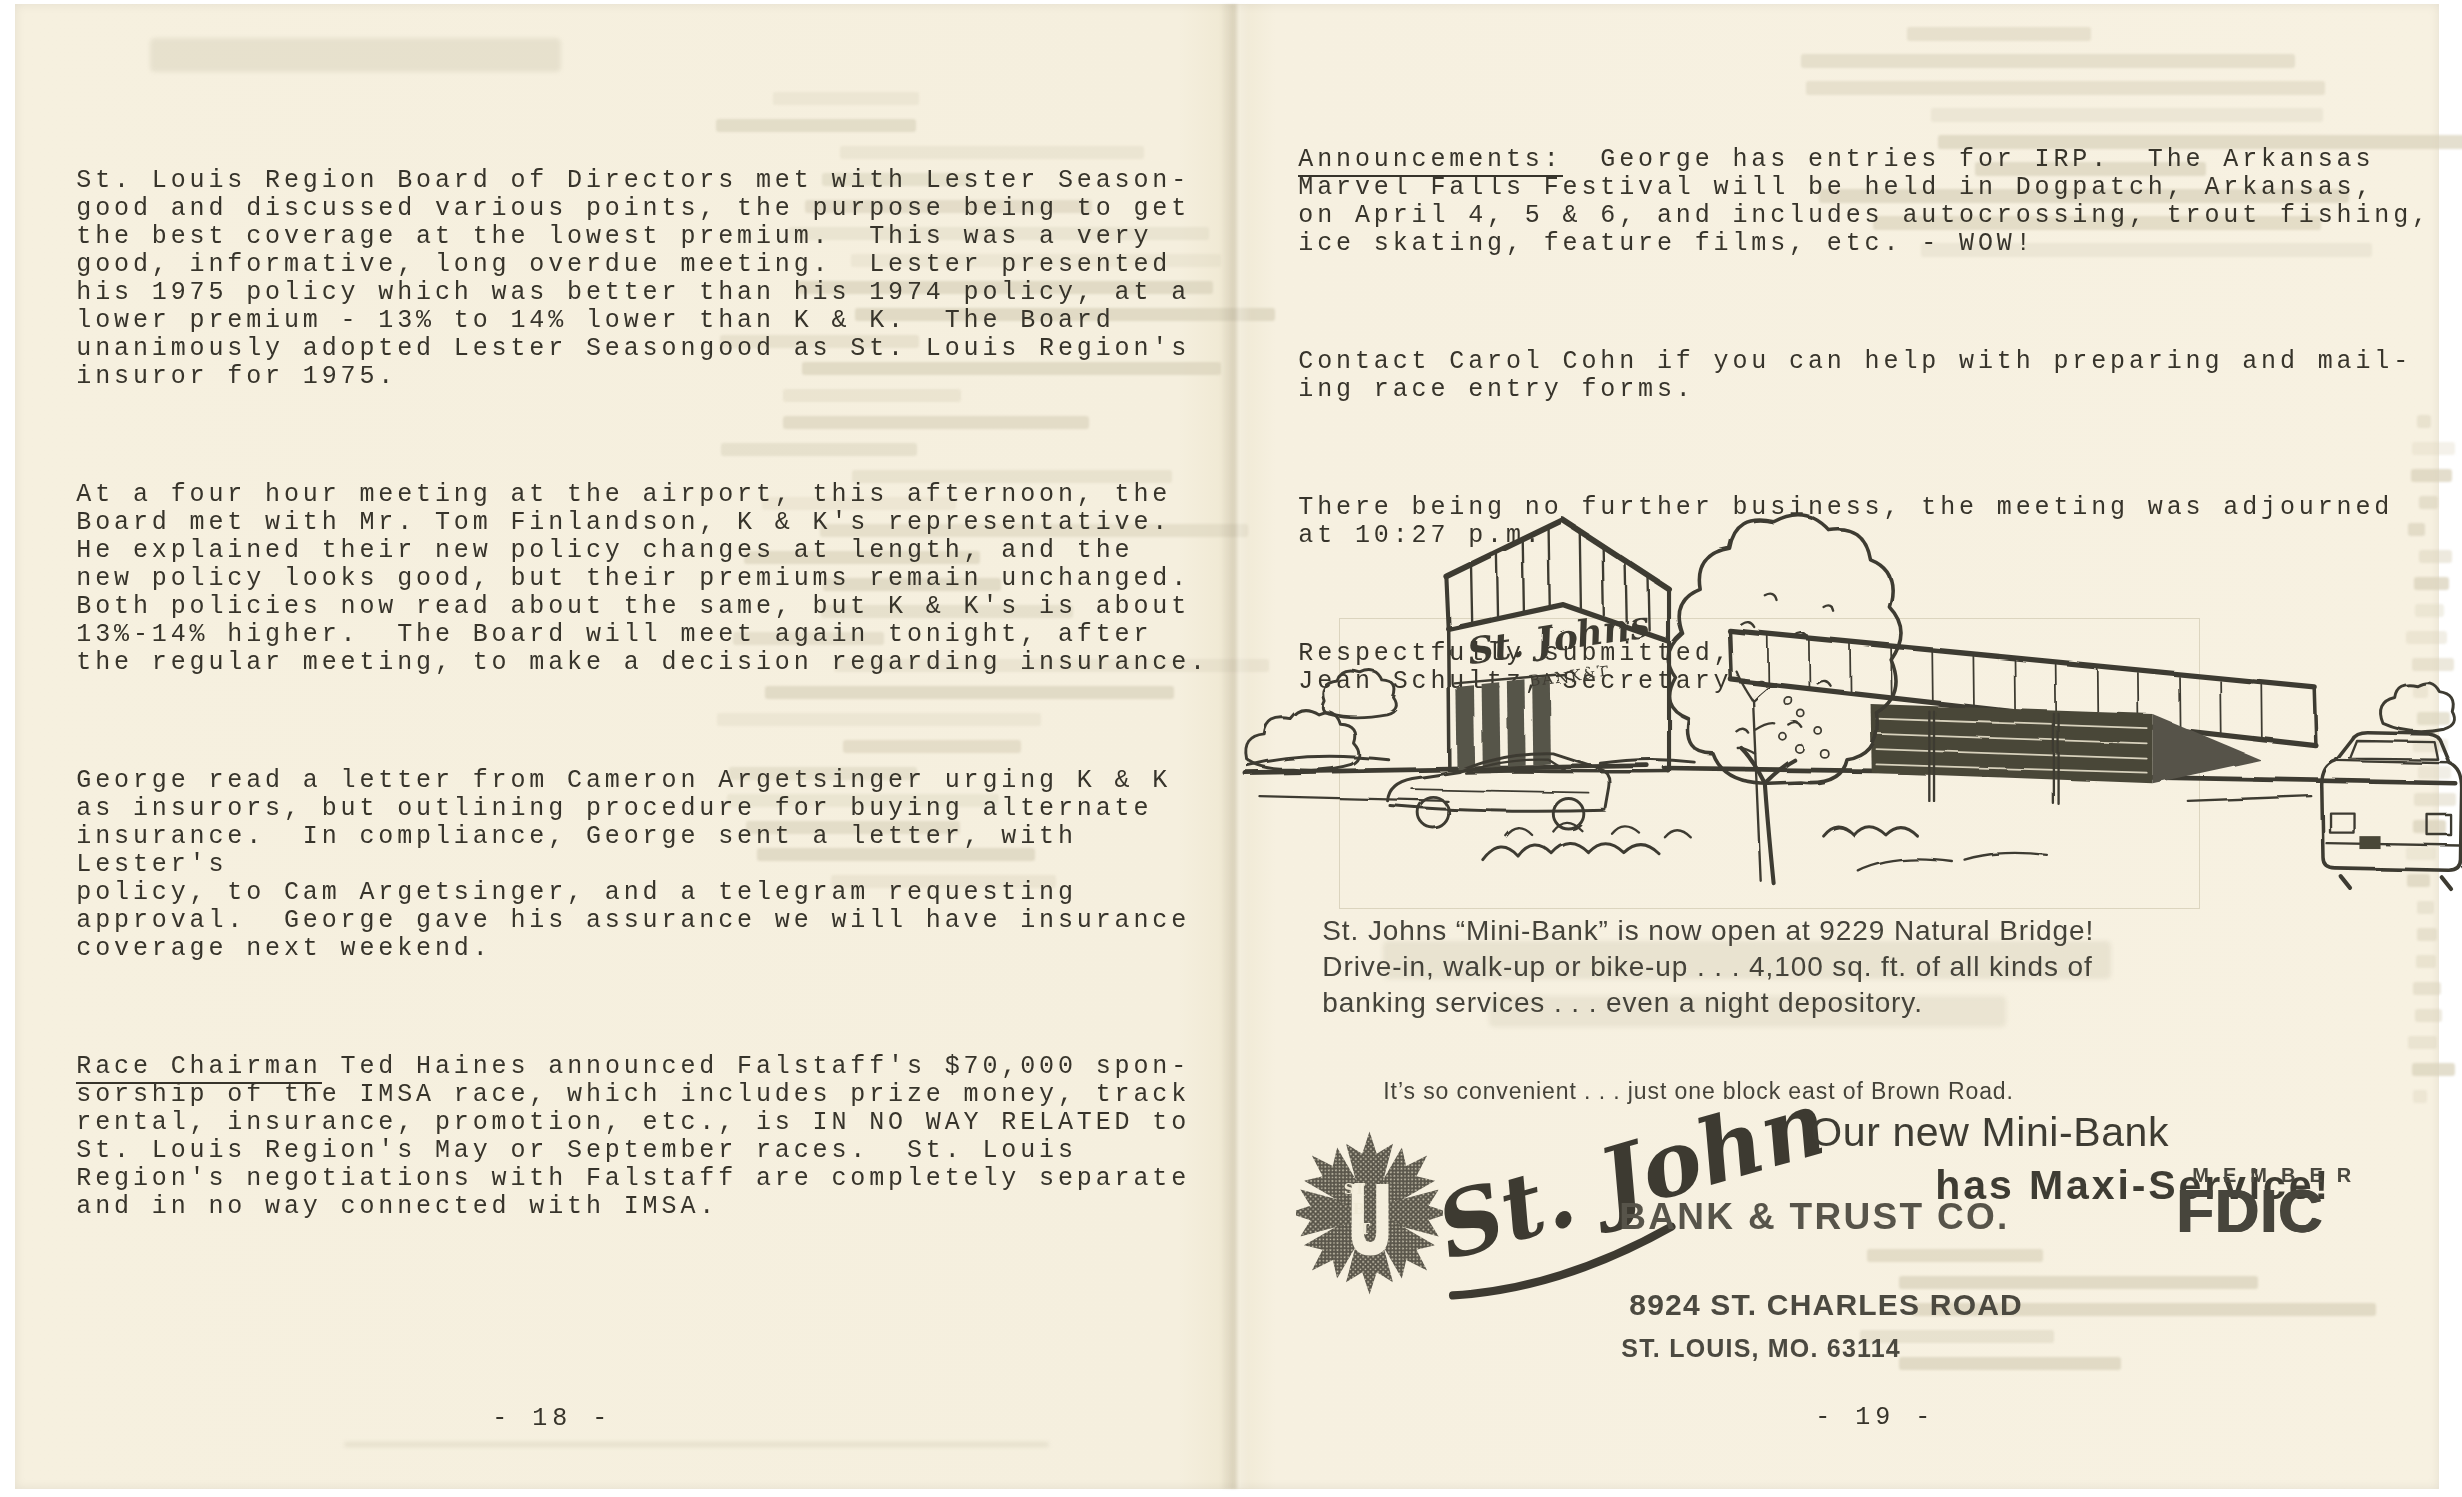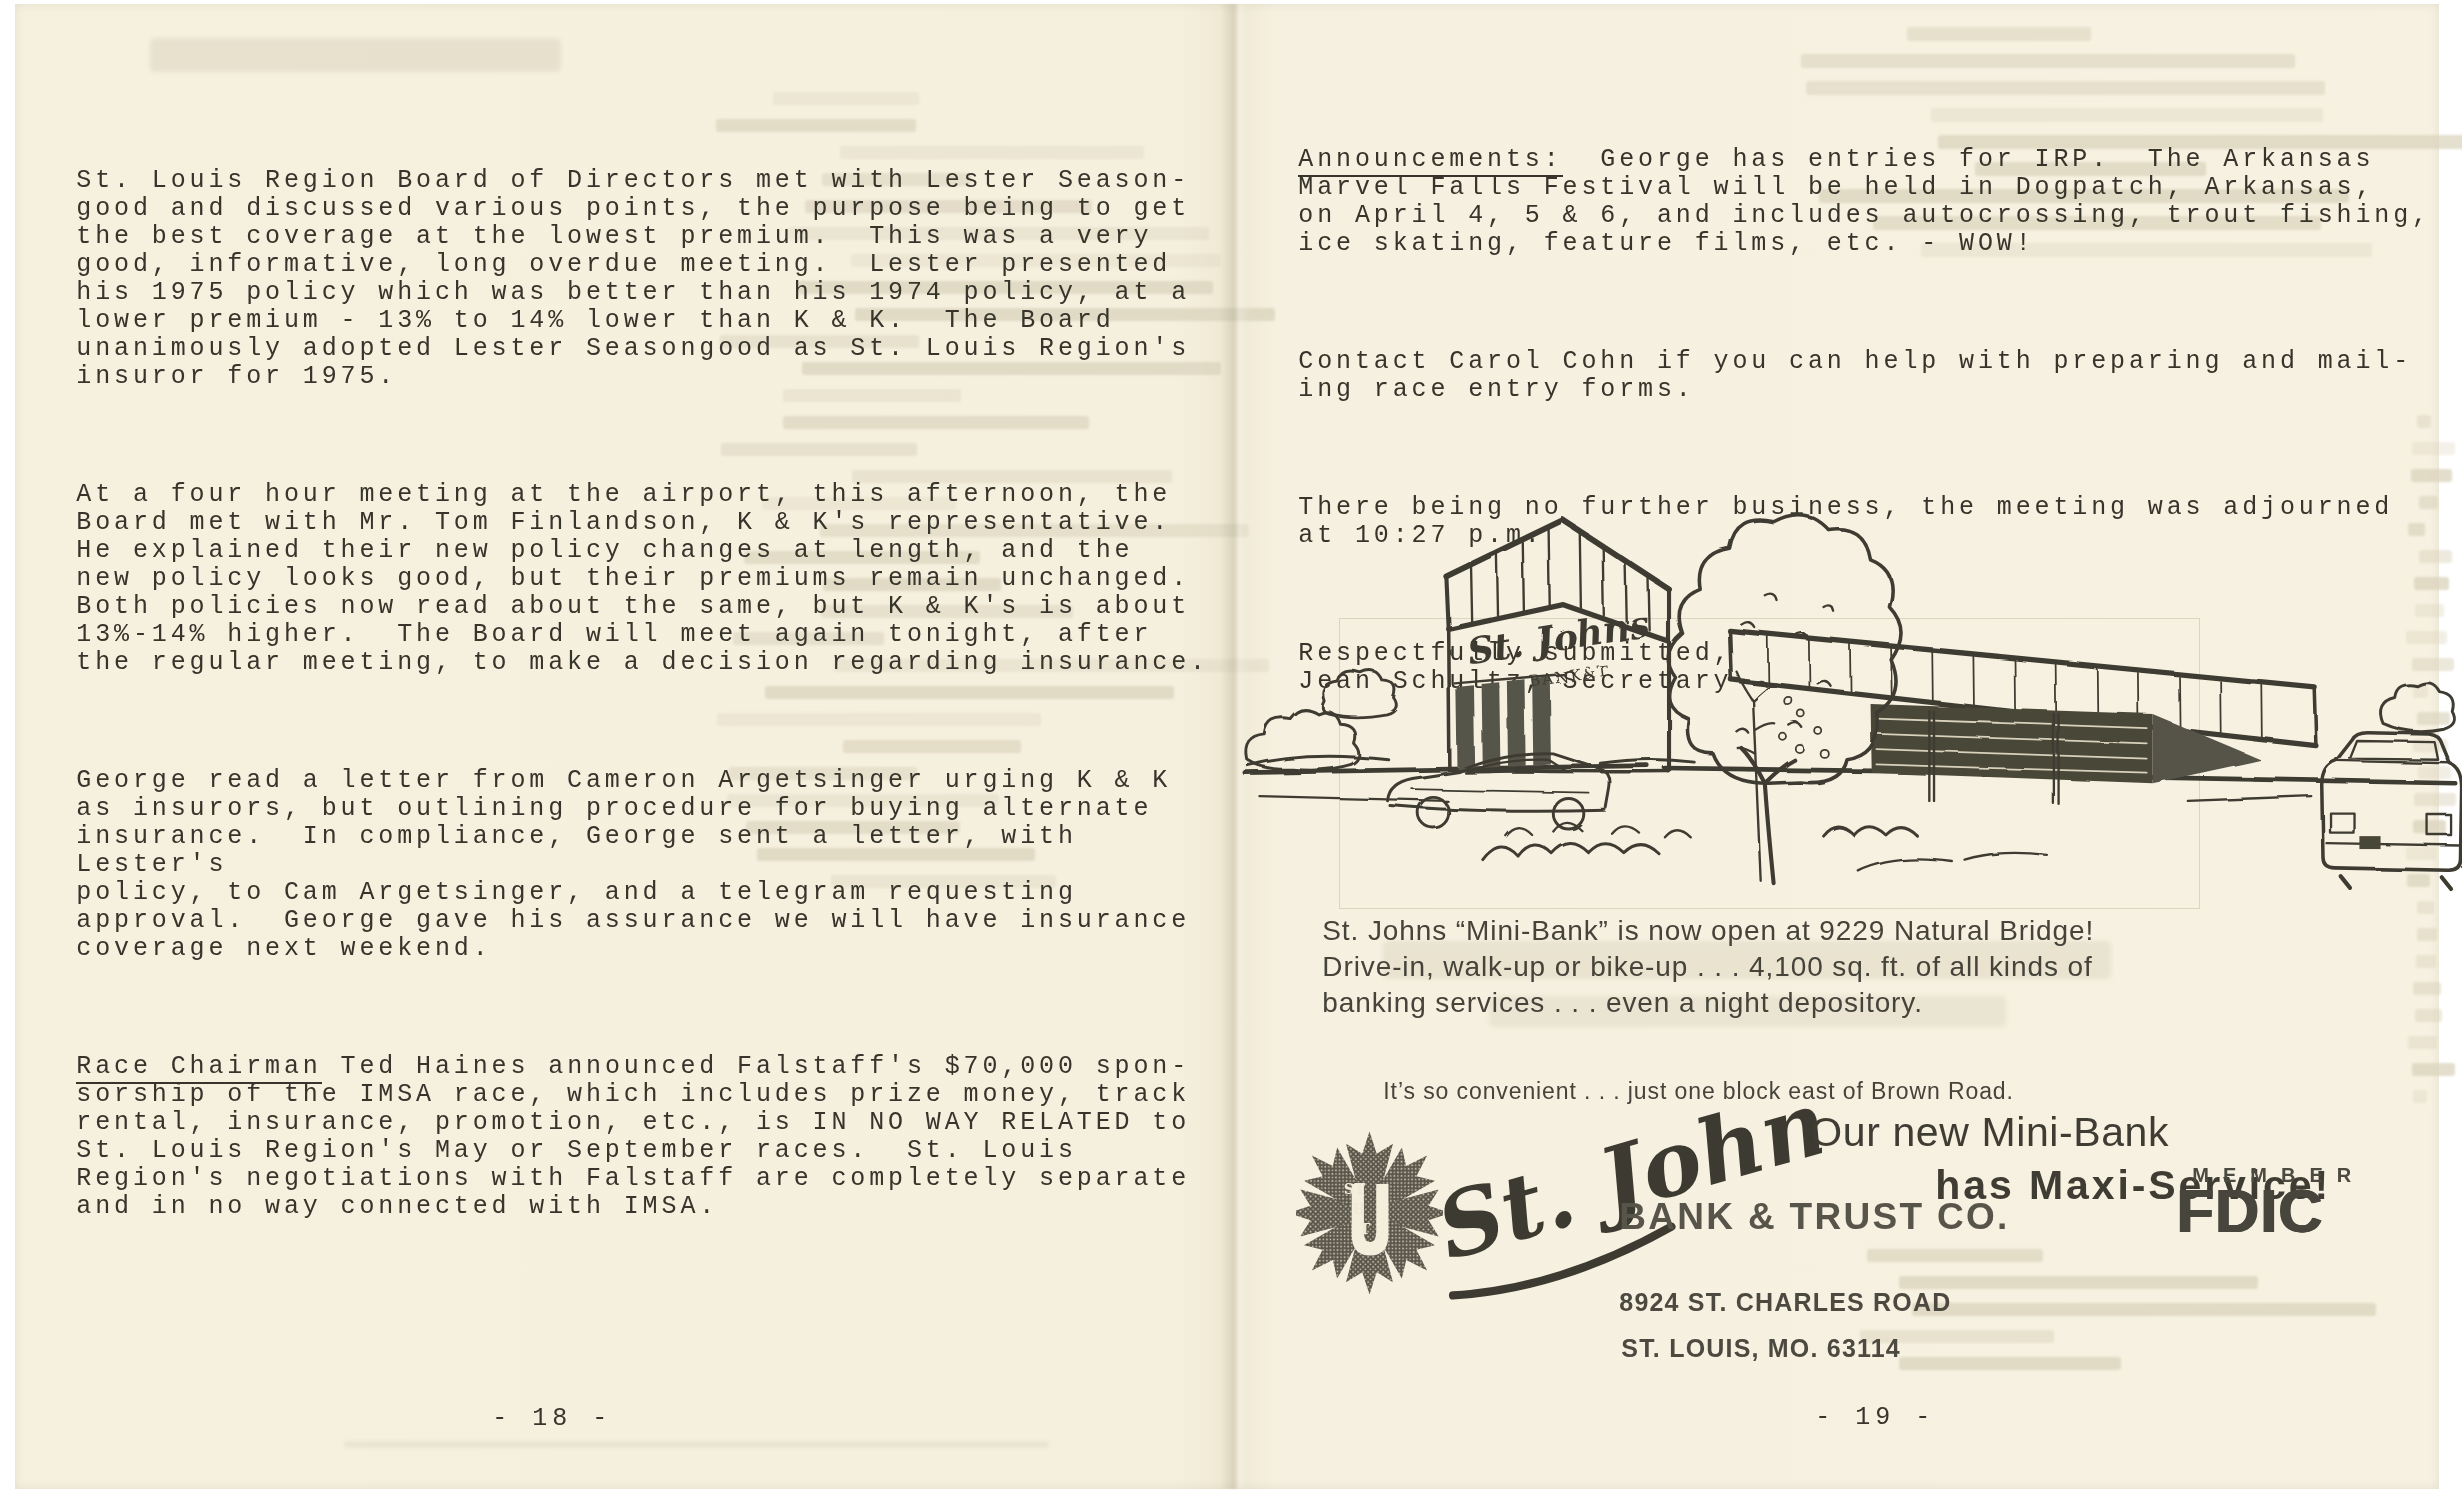--- a/index.html
+++ b/index.html
@@ -29,21 +29,21 @@
            font-size:28px;line-height:36px;letter-spacing:0.9px;color:#45433a;
            white-space:pre-wrap;margin-left:20px;}
   .ad-convenient{position:absolute;left:147px;top:1074px;font-size:23px;
                  letter-spacing:0.9px;color:#45433a;white-space:pre;}
   .tagline1{position:absolute;left:574px;top:1105px;font-size:41px;font-weight:normal;
             color:#3e3c33;letter-spacing:0.6px;white-space:pre;}
   .tagline2{position:absolute;left:699px;top:1158px;font-size:41px;font-weight:bold;
             color:#3e3c33;letter-spacing:2.9px;white-space:pre;}
   .bankname{position:absolute;left:383px;top:1192px;font-size:37px;font-weight:bold;
             color:#57544a;letter-spacing:2.3px;white-space:pre;}
-  .addr1{position:absolute;left:383px;top:1284px;font-size:25px;font-weight:bold;
+  .addr1{position:absolute;left:393px;top:1284px;font-size:30px;font-weight:bold;
          color:#4b4940;letter-spacing:1.2px;white-space:pre;}
   .addr2{position:absolute;left:385px;top:1330px;font-size:25px;font-weight:bold;
          color:#4b4940;letter-spacing:1.2px;white-space:pre;}
   .member{position:absolute;left:956px;top:1160px;font-size:20px;font-weight:bold;
           color:#4b4940;letter-spacing:14px;white-space:pre;}
   .fdic{position:absolute;left:940px;top:1172px;font-size:61px;font-weight:bold;
         color:#47453c;letter-spacing:1.2px;white-space:pre;
         text-shadow:1.2px 0 #47453c,-0.6px 0 #47453c;}
   
   .ghost-col{position:absolute;display:flex;flex-direction:column;gap:13.5px;

